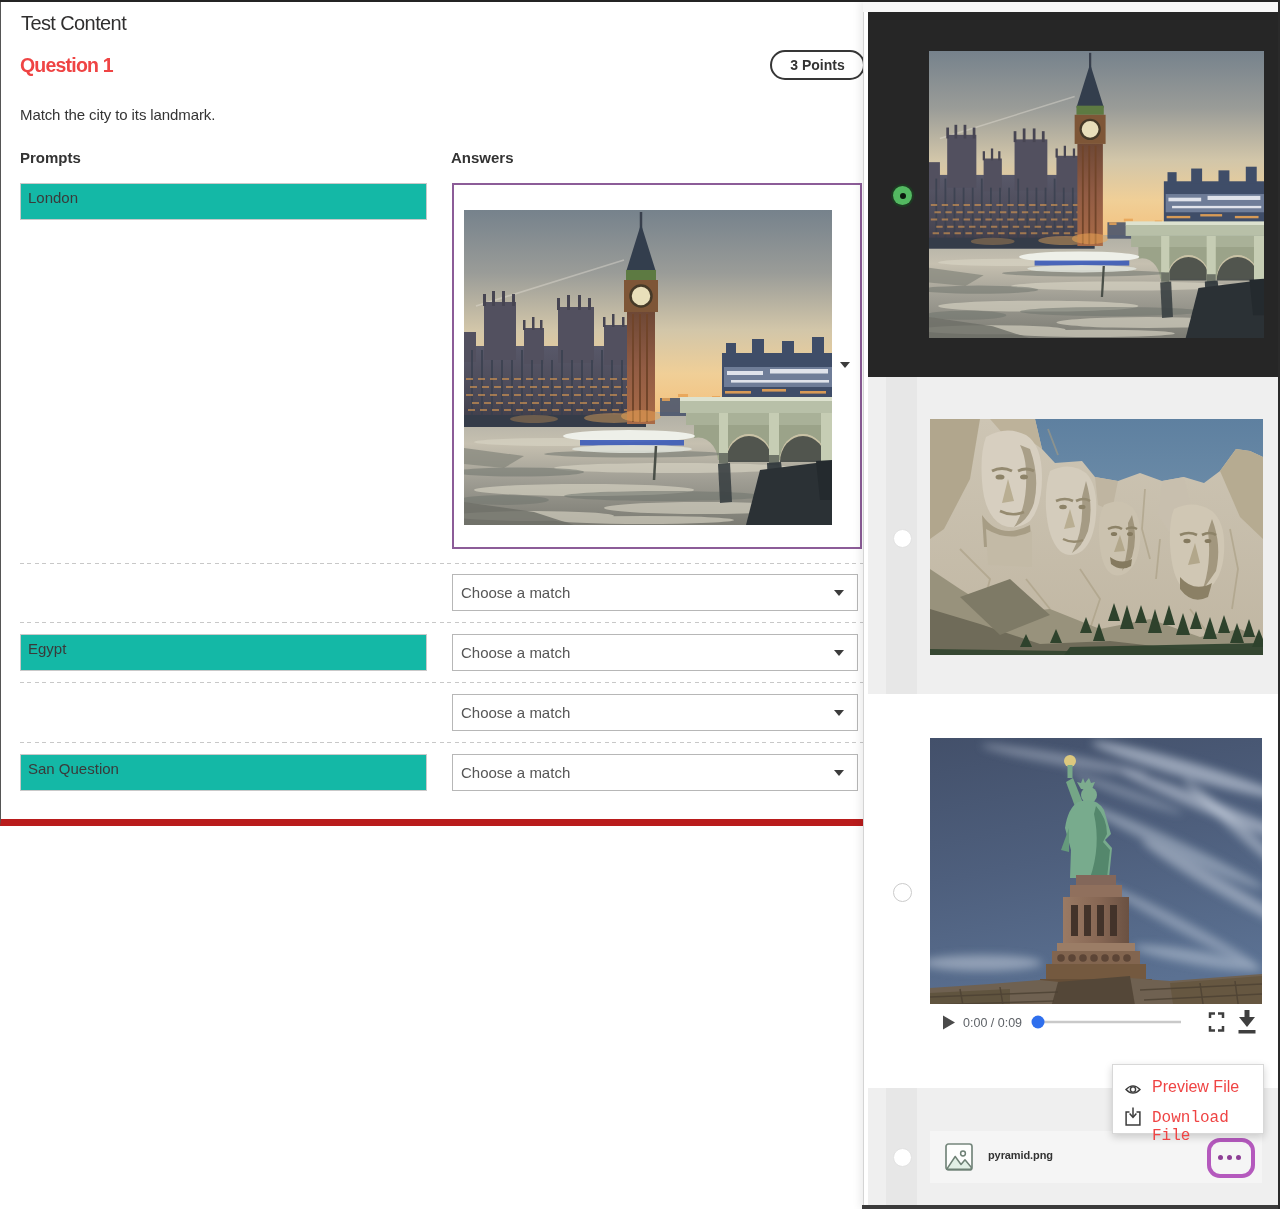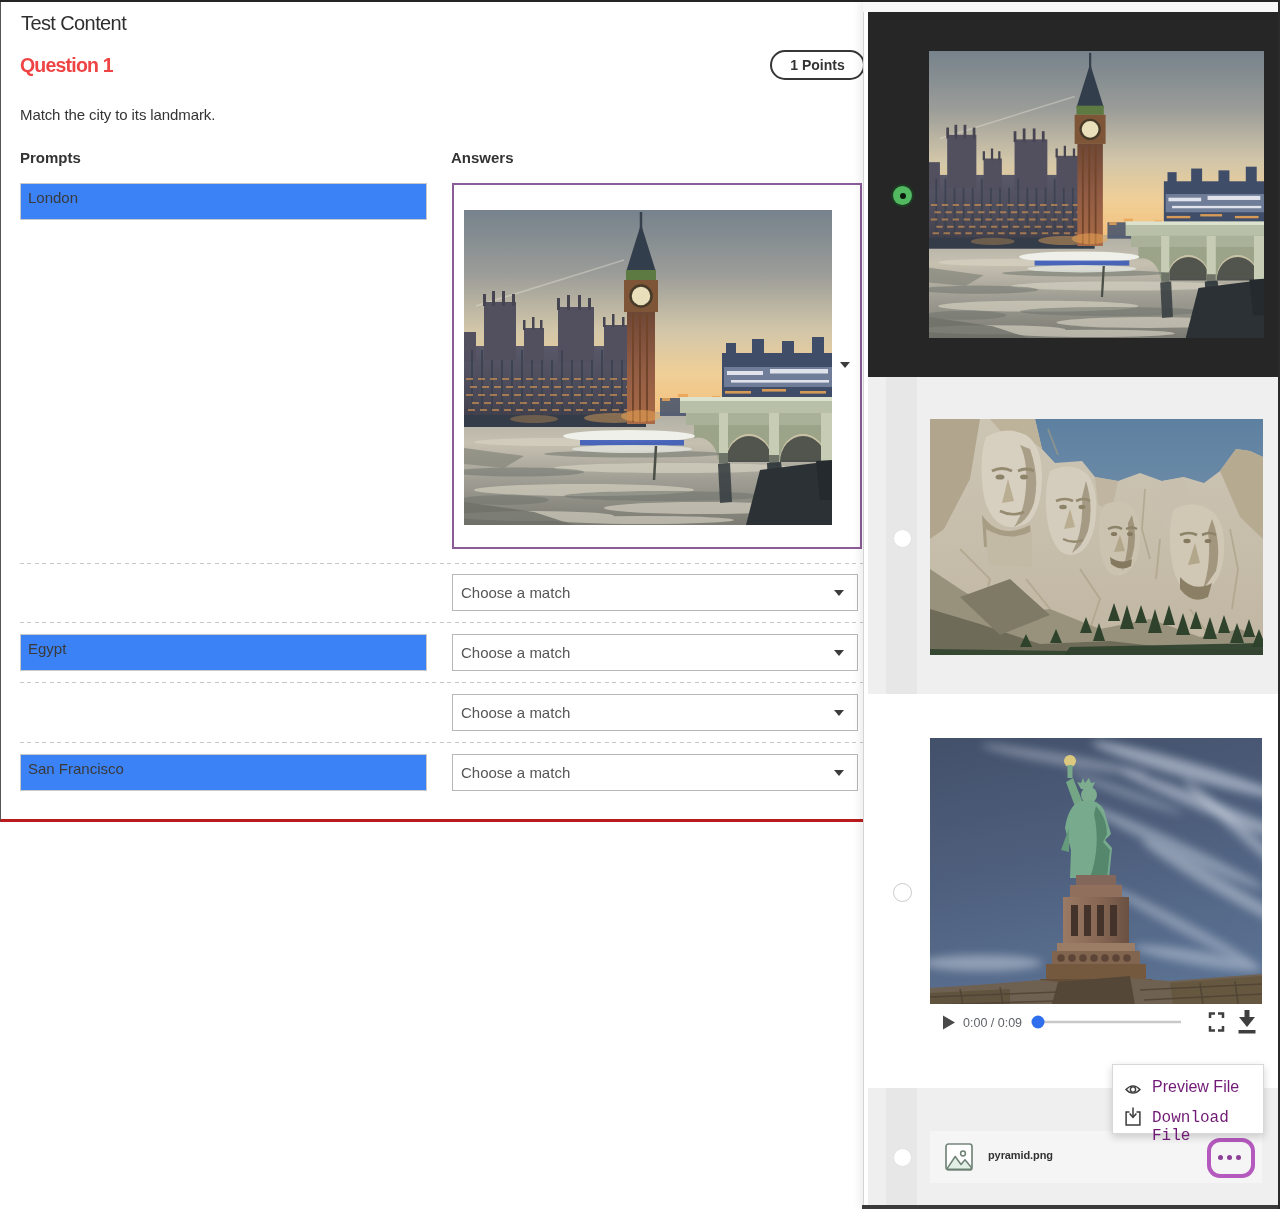--- a/index.html
+++ b/index.html
@@ -2,63 +2,63 @@
 <html><head>
 <meta charset="utf-8">
 <style>
   html,body{margin:0;padding:0;}
   body{width:1280px;height:1209px;overflow:hidden;background:#fff;
        font-family:"Liberation Sans", sans-serif;position:relative;}
   .abs{position:absolute;}
   
   #main{left:0;top:0;width:862px;height:817px;background:#fff;
         border-top:2px solid #232323;border-left:1px solid #555;
-        border-bottom:3px solid #b91c1c;}
+        border-bottom:7px solid #b91c1c;}
   .h-test{left:20px;top:10px;font-size:20px;letter-spacing:-0.6px;color:#302f2f;}
   .h-q{left:19px;top:52px;font-size:19.5px;letter-spacing:-0.8px;font-weight:bold;color:#ef4444;}
   .pill{left:769px;top:48px;width:91px;height:26px;border:2px solid #363636;
         border-radius:16px;font-size:14px;font-weight:bold;color:#333;
         text-align:center;line-height:26px;background:#fff;}
   .h-match{left:19px;top:104px;font-size:15px;letter-spacing:-0.1px;color:#343434;}
   .lbl{font-size:15px;font-weight:bold;color:#333;top:147px;}
-  .pbox{width:398px;height:35px;background:#3b82f6;border:1px solid #c9c9c9;
+  .pbox{width:398px;height:35px;background:#14b8a6;border:1px solid #c9c9c9;
         font-size:15px;color:#3a3a3a;line-height:28px;padding-left:7px;left:19px;}
   .sel{left:451px;width:396px;height:35px;background:#fff;border:1px solid #b7b7b7;
        font-size:15px;color:#565656;line-height:35px;padding-left:8px;}
   .caret{width:0;height:0;border-left:5px solid transparent;
          border-right:5px solid transparent;border-top:6px solid #3c3c3c;}
   .dash{left:19px;width:843px;height:1px;background:repeating-linear-gradient(90deg,#c8c8c8 0 4px,transparent 4px 7.5px);}
   .purple-box{left:451px;top:181px;width:406px;height:362px;
               border:2px solid #8c5c98;background:#fff;}
   
   #flyout{left:863px;top:0;width:417px;height:1209px;background:#fff;
           border-left:1px solid #d4d4d4;box-shadow:-3px 0 8px rgba(0,0,0,.08);}
   .opt-dark{left:868px;top:12px;width:412px;height:365px;background:#262626;}
   .opt-gray{left:868px;top:377px;width:412px;height:317px;background:#efefef;}
   .opt-bottom{left:868px;top:1088px;width:412px;height:117px;background:#efefef;}
   .radio{width:17px;height:17px;border-radius:50%;background:#fff;
          border:1px solid #cbcbcb;}
   .band{left:886px;width:31px;background:#e7e7e7;}
   .filerow{left:930px;top:1131px;width:332px;height:52px;background:#f5f5f5;}
   .menu{left:1112px;top:1064px;width:150px;height:68px;background:#fff;
         border:1px solid #d8d8d8;box-shadow:0 3px 8px rgba(0,0,0,.18);}
-  .menu-item{font-size:16px;color:#701a75;}
+  .menu-item{font-size:16px;color:#ef4444;}
   .dots-btn{left:1207px;top:1138px;width:40px;height:32px;background:#f5f5f5;
             border:4px solid #b459bd;border-radius:13px;}
   .dot{width:5px;height:5px;border-radius:50%;background:#8e3f96;position:absolute;top:13px;}
   .bottomline{left:862px;top:1205px;width:418px;height:4px;background:#3a3a3a;}
   .rightline{left:1278px;top:0;width:2px;height:1209px;background:#2a2a2a;}
 </style>
 </head>
 <body>
 
 <div id="main" class="abs">
   <div class="abs h-test">Test Content</div>
   <div class="abs h-q">Question 1</div>
-  <div class="abs pill">1 Points</div>
+  <div class="abs pill">3 Points</div>
   <div class="abs h-match">Match the city to its landmark.</div>
   <div class="abs lbl" style="left:19px;">Prompts</div>
   <div class="abs lbl" style="left:450px;">Answers</div>
   <div class="abs pbox" style="top:181px;">London</div>
   <div class="abs purple-box"></div>
   <div class="abs" id="bigben1" style="left:463px;top:208px;width:368px;height:315px;"><svg width="368" height="315" viewBox="0 0 368 315" preserveAspectRatio="none" xmlns="http://www.w3.org/2000/svg">
 <defs>
 <linearGradient id="bbskya" x1="0" y1="0" x2="0" y2="1">
 <stop offset="0" stop-color="#76828c"></stop>
             <stop offset="0.2" stop-color="#9a9c98"></stop>
@@ -227,21 +227,21 @@
 </svg>
 </div>
   <div class="abs caret" style="left:839px;top:360px;"></div>
 
   <div class="abs dash" style="top:561px;"></div>
   <div class="abs dash" style="top:620px;"></div>
   <div class="abs dash" style="top:680px;"></div>
   <div class="abs dash" style="top:740px;"></div>
 
   <div class="abs pbox" style="top:632px;">Egypt</div>
-  <div class="abs pbox" style="top:752px;">San Francisco</div>
+  <div class="abs pbox" style="top:752px;">San Question</div>
 
   <div class="abs sel" style="top:572px;">Choose a match<div class="abs caret" style="right:13px;top:15px;"></div></div>
   <div class="abs sel" style="top:632px;">Choose a match<div class="abs caret" style="right:13px;top:15px;"></div></div>
   <div class="abs sel" style="top:692px;">Choose a match<div class="abs caret" style="right:13px;top:15px;"></div></div>
   <div class="abs sel" style="top:752px;">Choose a match<div class="abs caret" style="right:13px;top:15px;"></div></div>
 </div>
 
 <div id="flyout" class="abs"></div>
 <div class="abs" style="left:863px;top:2px;width:417px;height:10px;background:#f7f7f7;"></div>
 <div class="abs opt-dark"></div>

